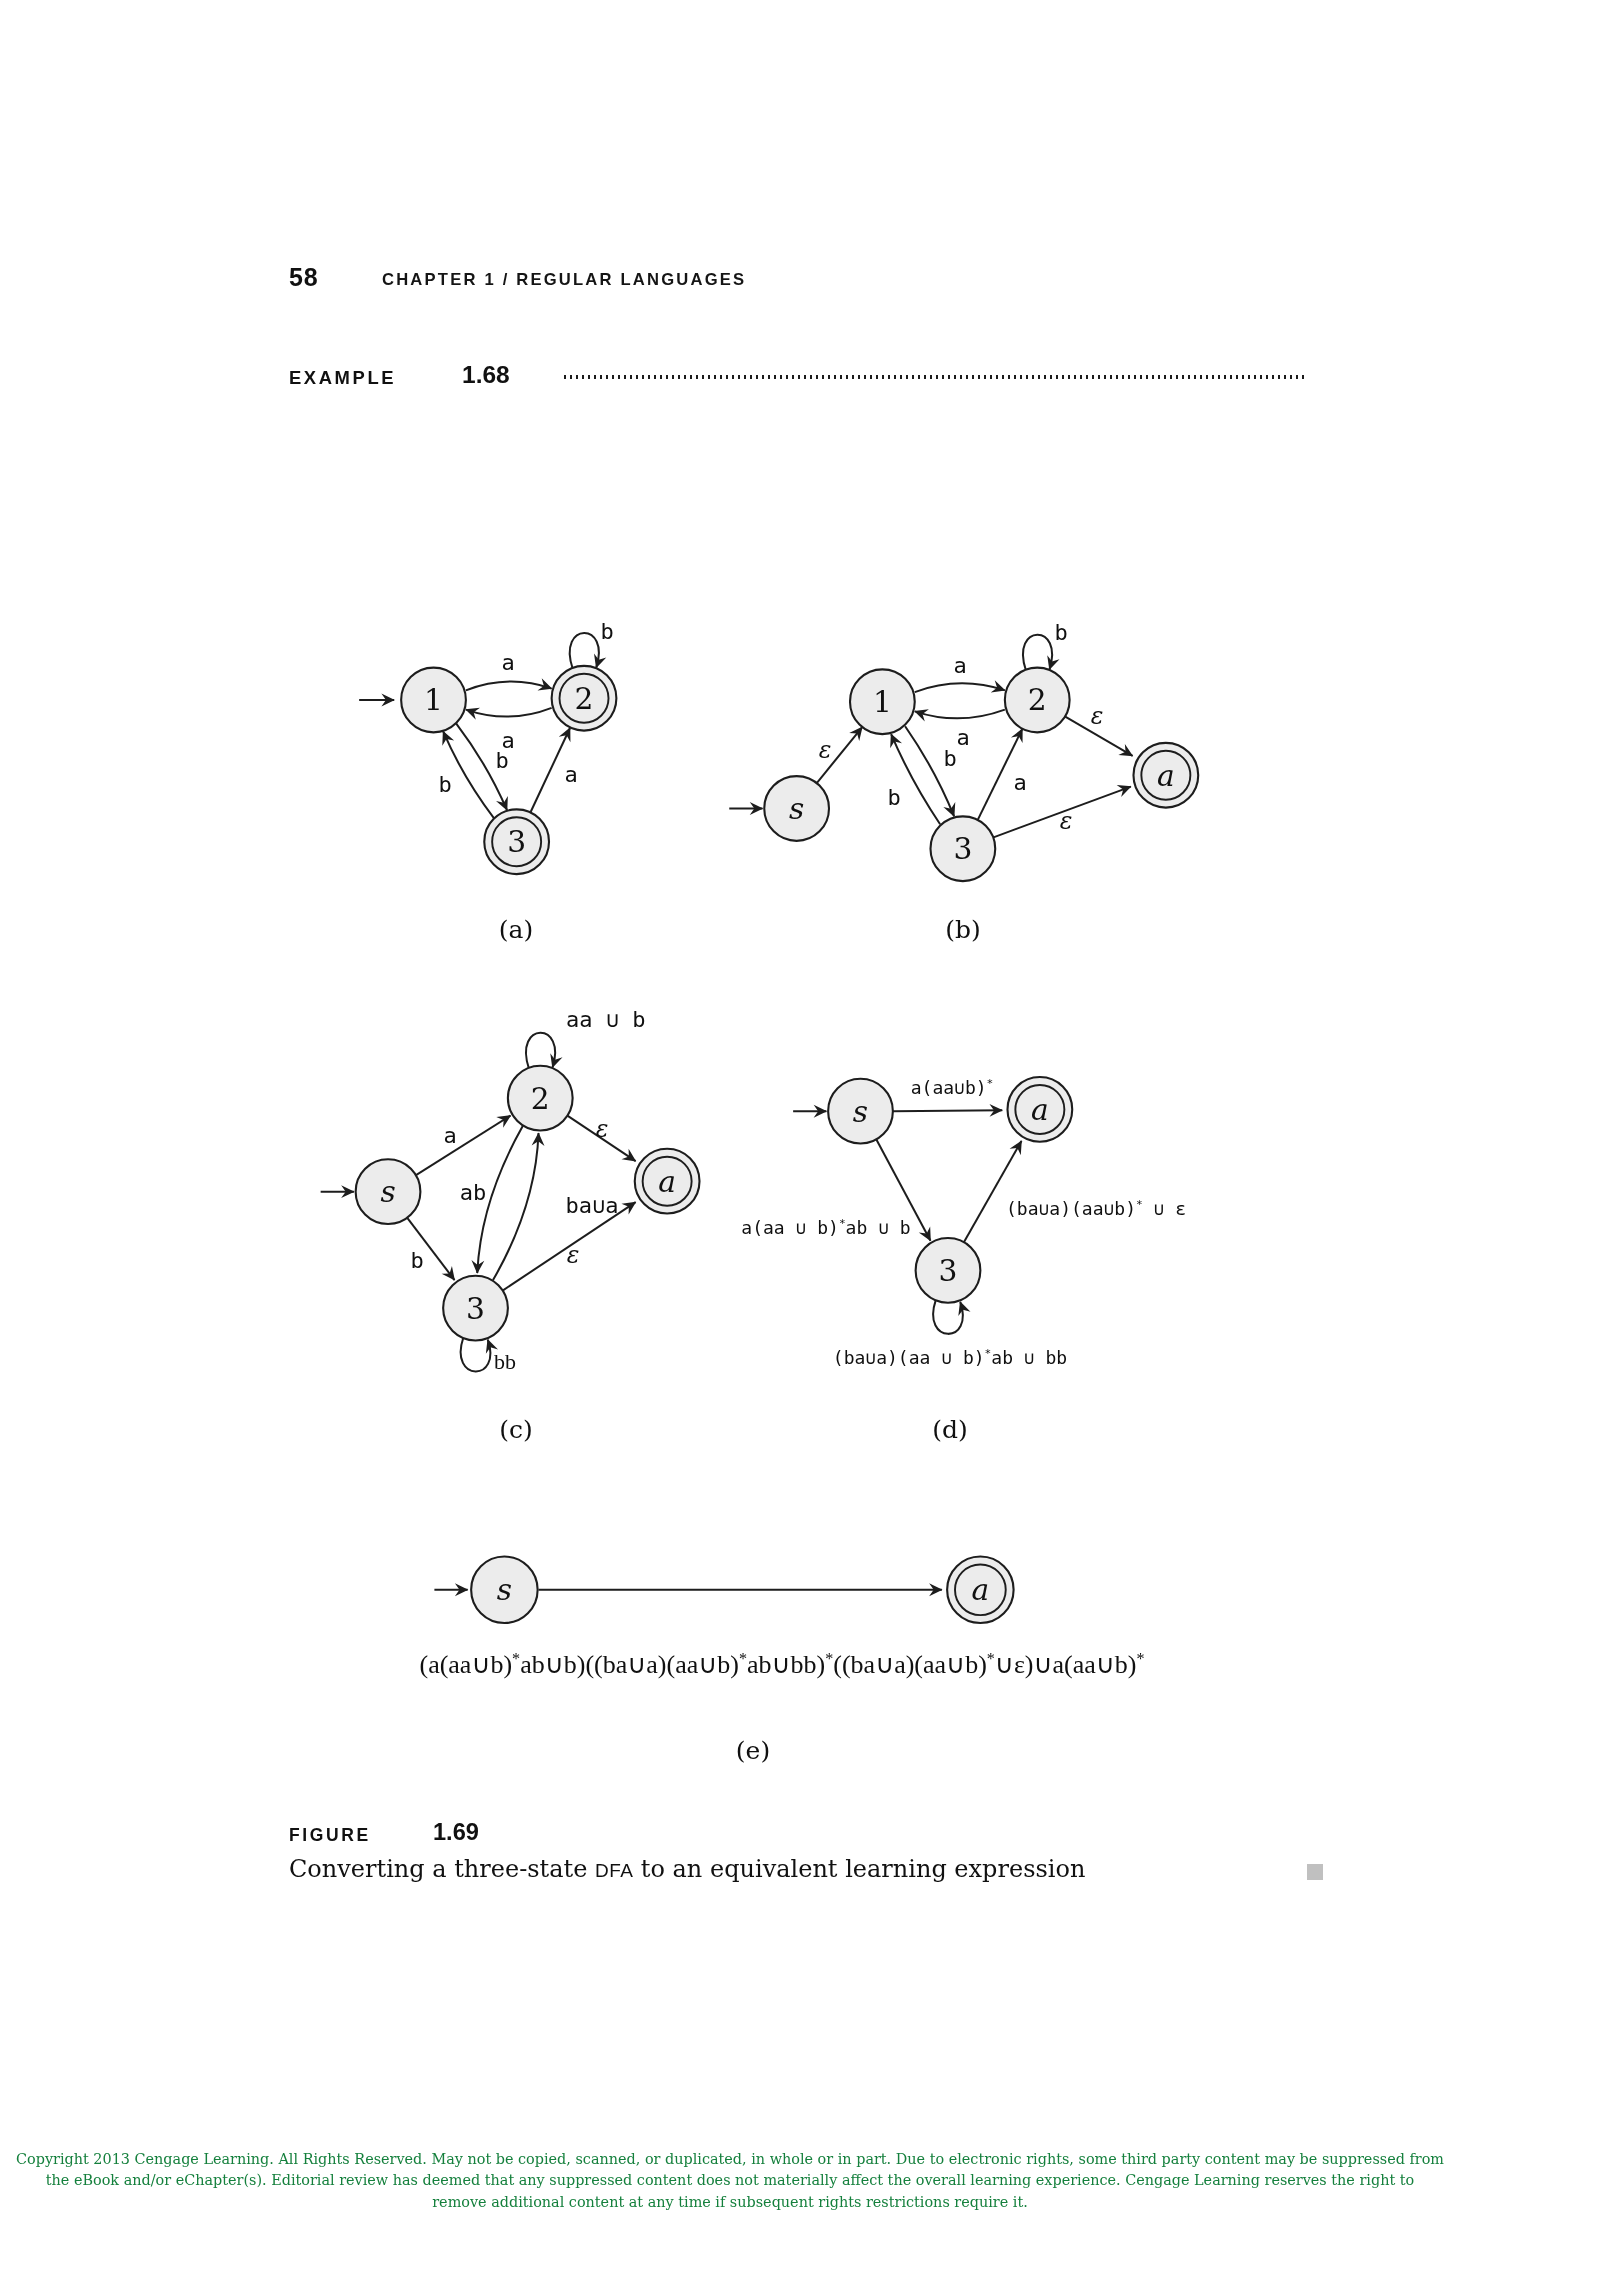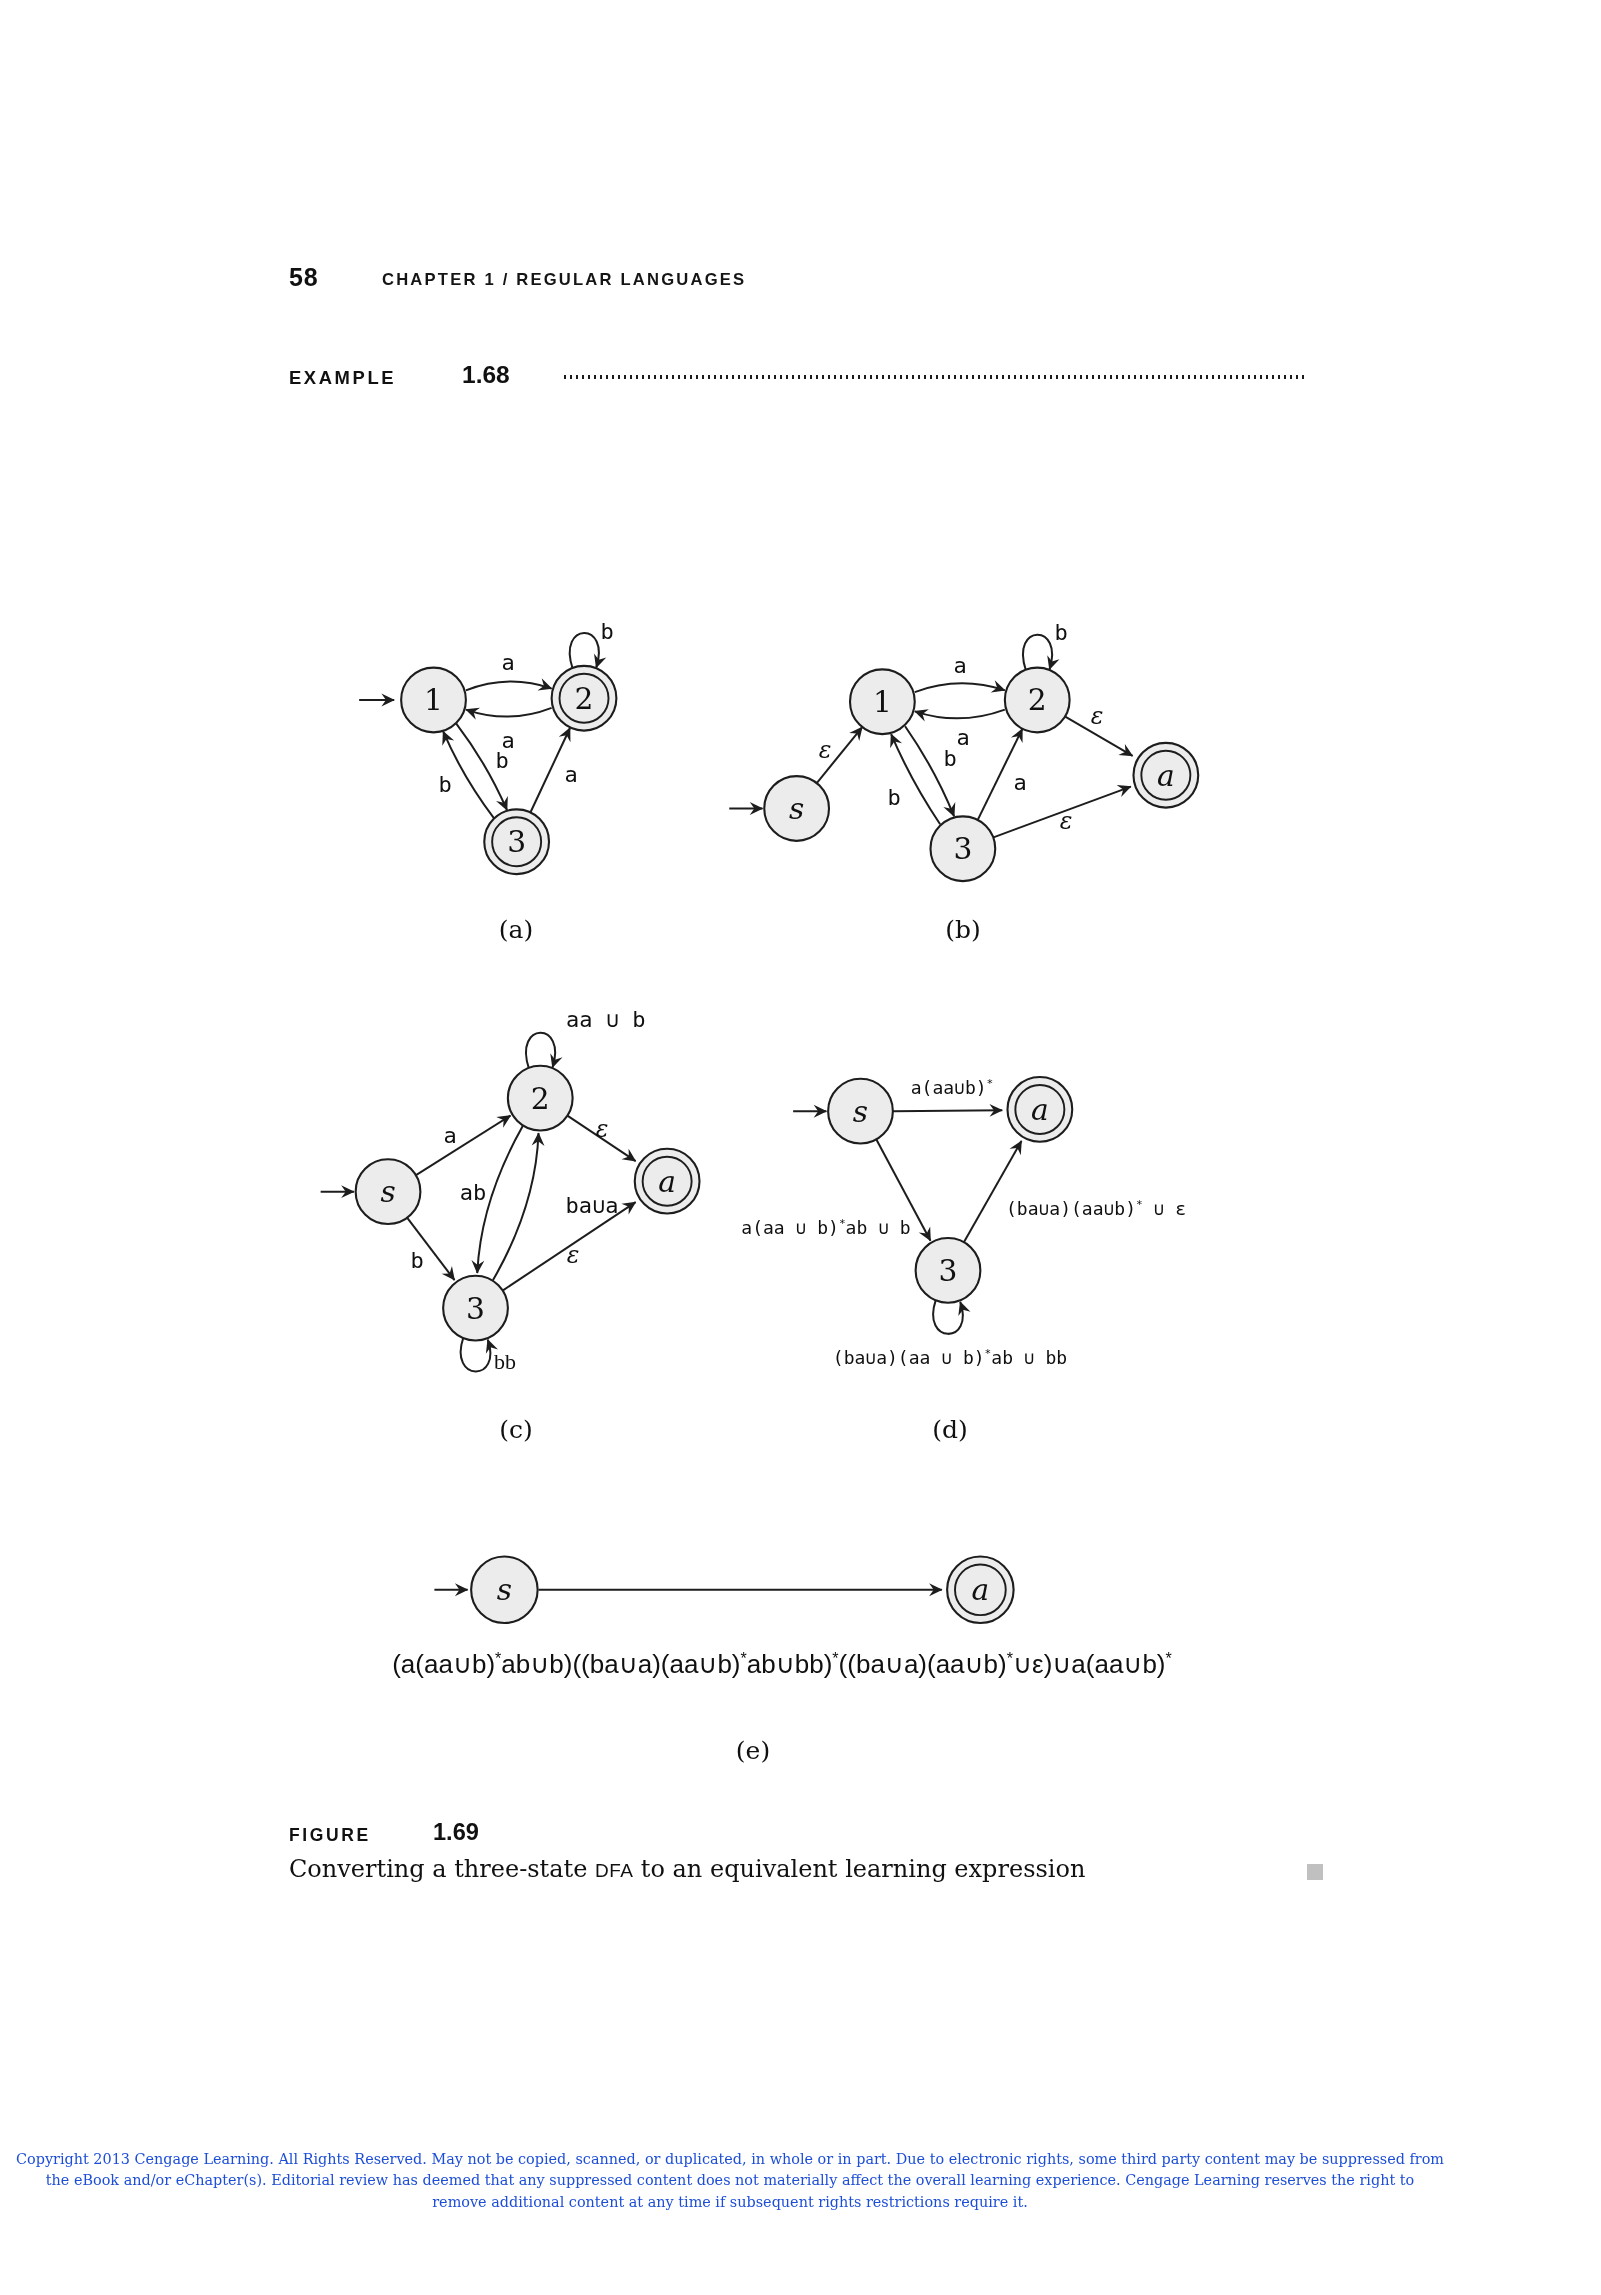--- a/index.html
+++ b/index.html
@@ -25,34 +25,34 @@
   .state{fill:#ececec;stroke:#1d1d1d;stroke-width:2.4;}
   .inner{fill:none;stroke:#1d1d1d;stroke-width:2.2;}
   .edge{fill:none;stroke:#1d1d1d;stroke-width:2.3;}
   text.numlab{font-family:"DejaVu Serif",serif;font-size:34px;fill:#111;text-anchor:middle;}
   text.itlab{font-family:"DejaVu Serif",serif;font-style:italic;font-size:34px;fill:#111;text-anchor:middle;}
   
   .lbl{position:absolute;transform:translate(-50%,-50%);white-space:nowrap;color:#101010;}
   .lbl.lft{transform:translate(0,-50%);}
   .m1{font-family:"DejaVu Sans Mono",monospace;font-size:22px;}
   .m2{font-family:"DejaVu Sans Mono",monospace;font-size:18px;}
-  .m3{font-family:Liberation Sans, sans-serif;font-size:26px;}
+  .m3{font-family:Liberation Serif, serif;font-size:26px;}
   .eps{font-family:"DejaVu Serif",serif;font-style:italic;font-size:23.6px;}
   .cap{font-family:"DejaVu Serif",serif;font-size:25px;}
   sup{font-size:62%;vertical-align:0.55em;line-height:0;}
   
   .fig-label{position:absolute;left:289px;top:1825px;font-family:"Liberation Sans",sans-serif;
              font-weight:700;font-size:17.5px;letter-spacing:2.6px;}
   .fig-num{position:absolute;left:433px;top:1819px;font-family:"Liberation Sans",sans-serif;
            font-weight:800;font-size:23.6px;}
   .fig-caption{position:absolute;left:289px;top:1855px;width:963px;font-size:24px;}
   .endmark{position:absolute;left:1307px;top:1864px;width:15.8px;height:15.8px;background:#c0c0c0;}
   
   .footer{position:absolute;left:0;top:2149px;width:1460px;text-align:center;
-          font-size:14.4px;line-height:21.4px;color:#1d4ed8;}
+          font-size:14.4px;line-height:21.4px;color:#15803d;}
 </style>
 </head>
 <body>
 
 <div class="page">
 
   <div class="pagenum">58</div>
   <div class="chapter">CHAPTER 1 / REGULAR LANGUAGES</div>
 
   <div class="ex-label">EXAMPLE</div>

